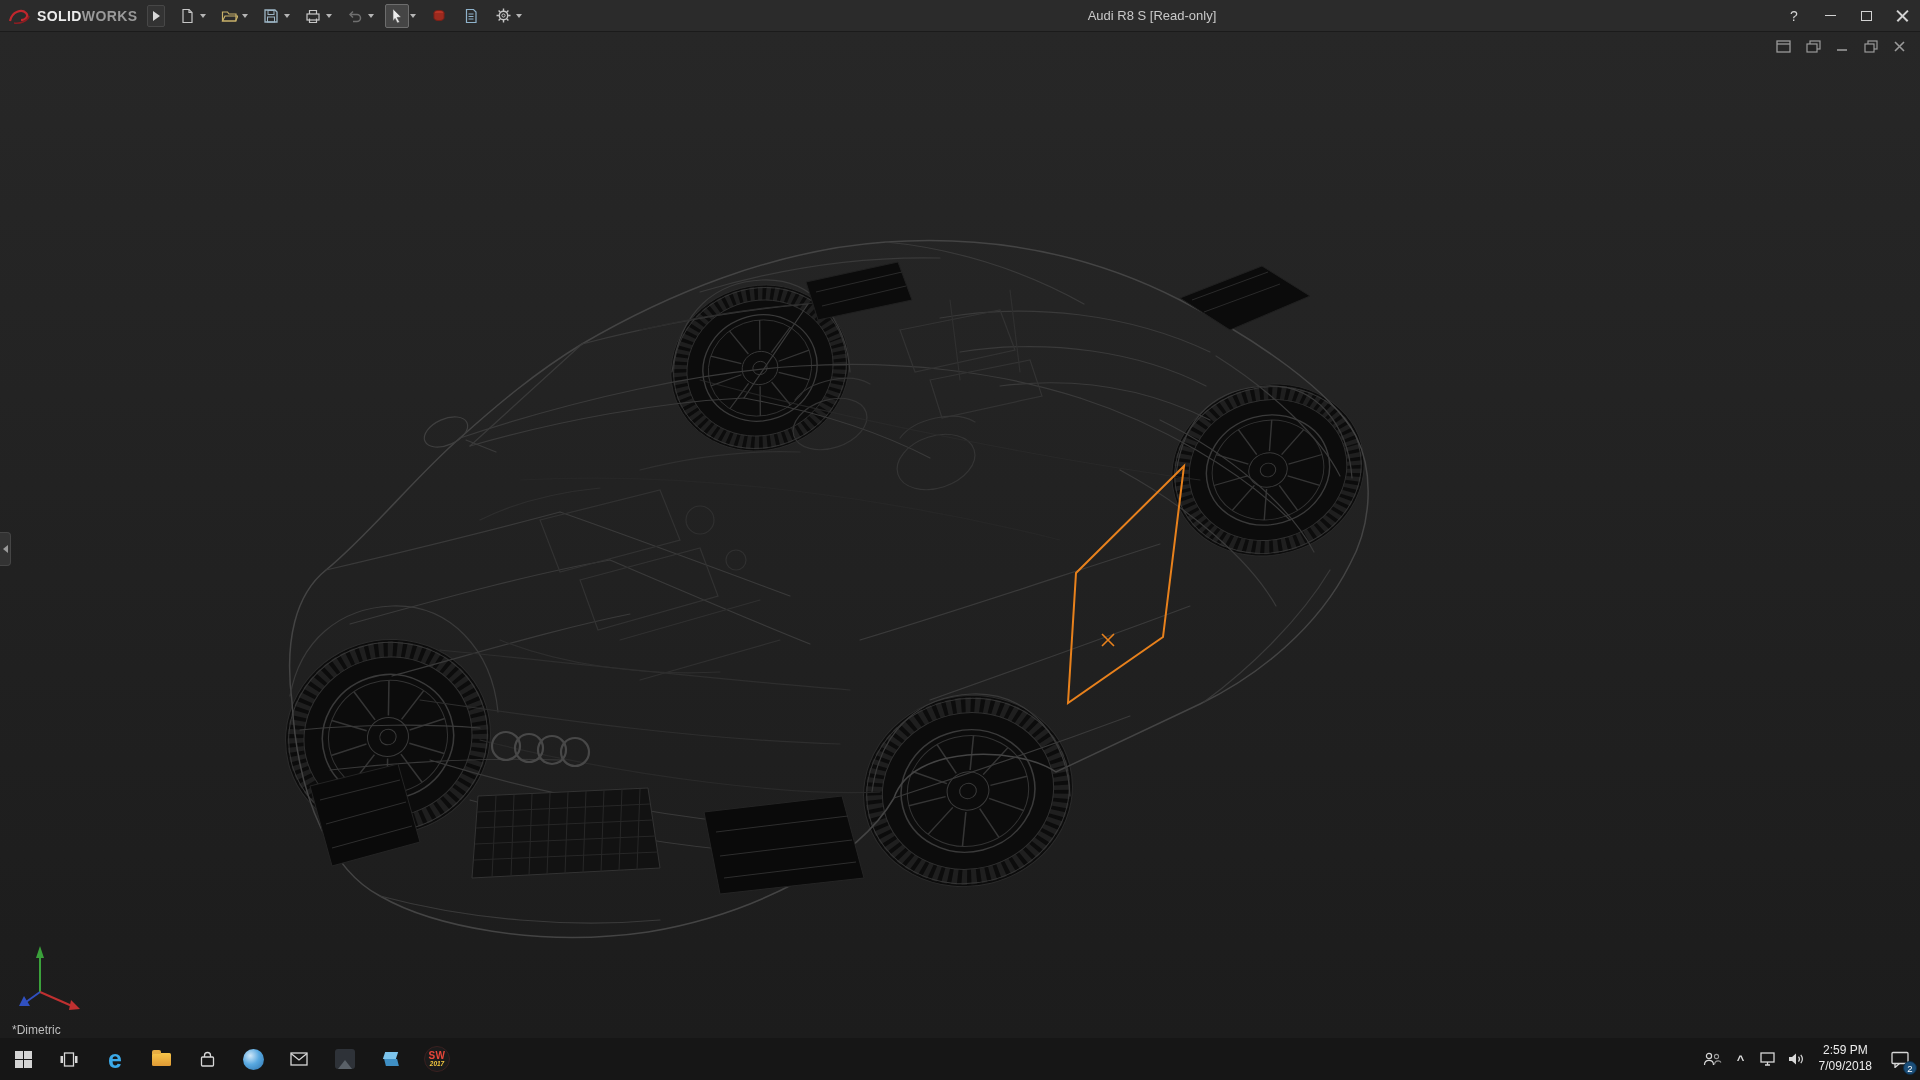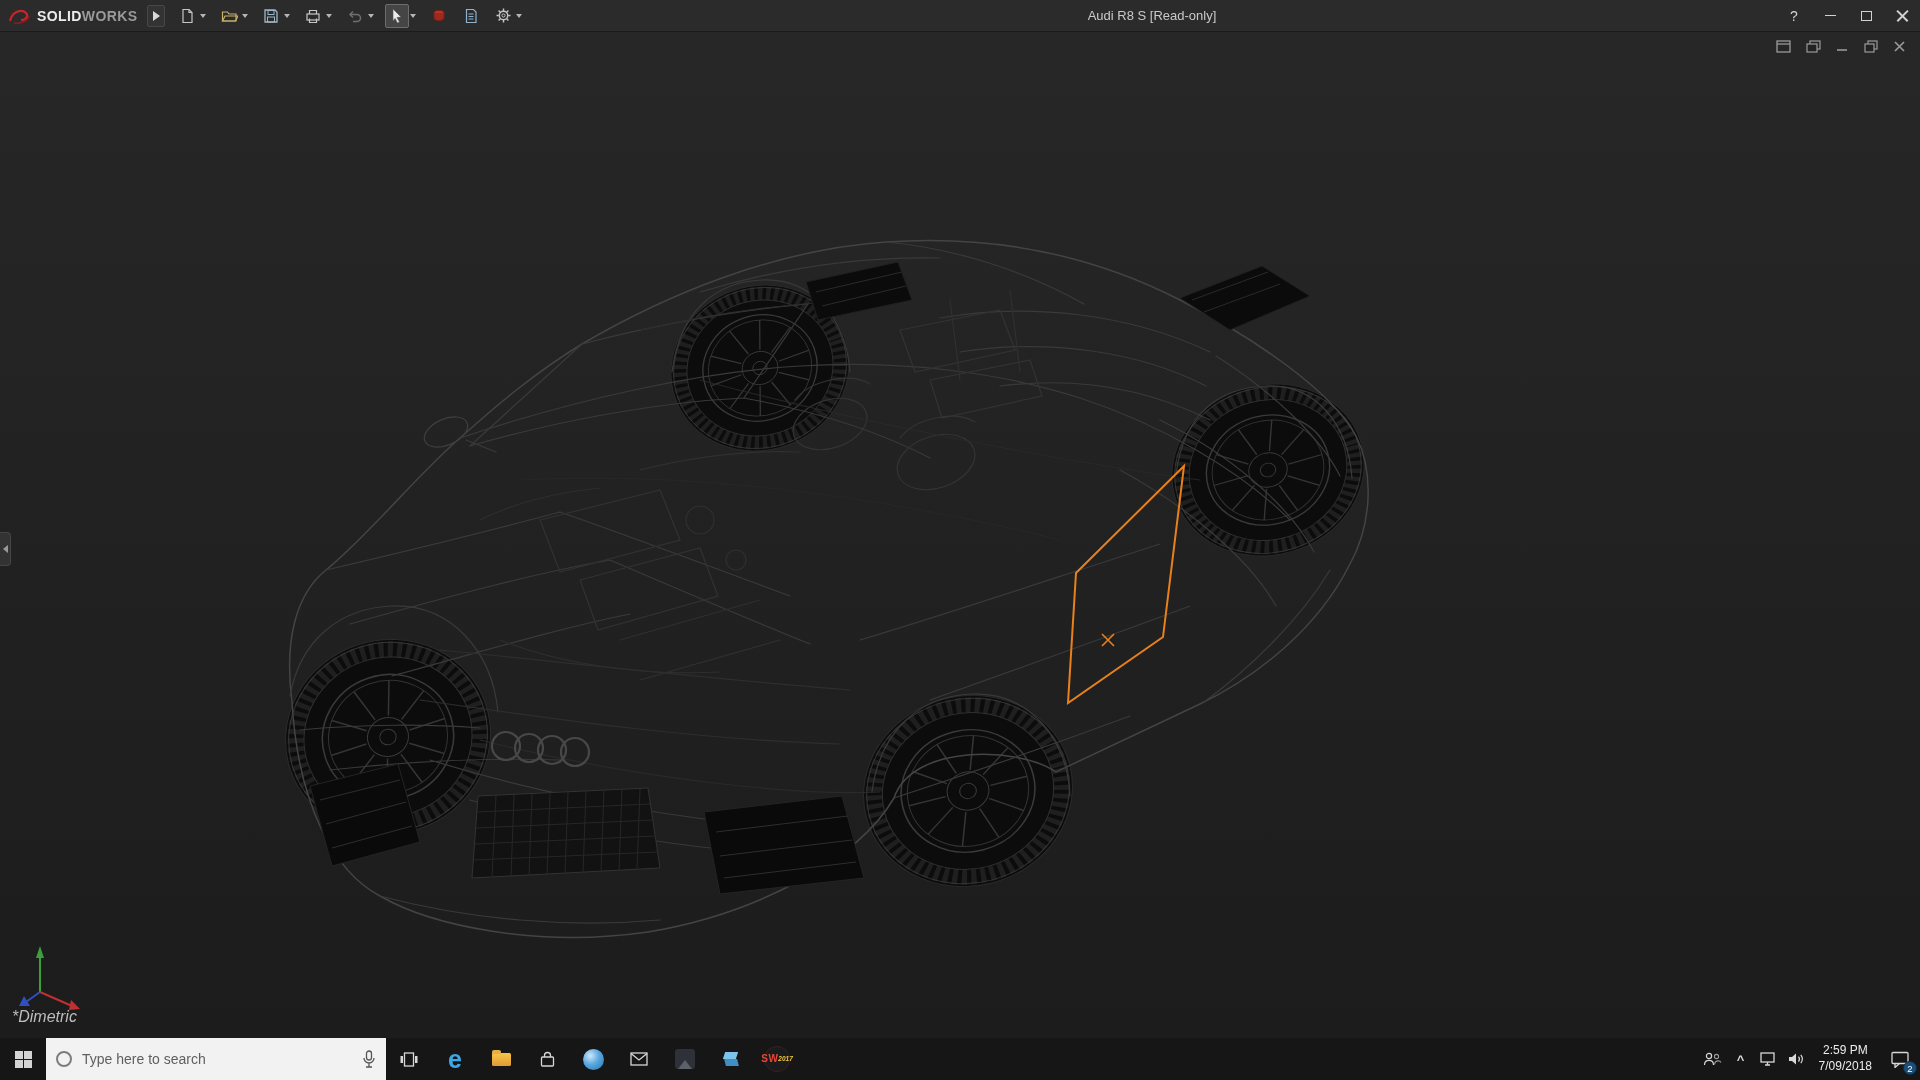--- a/index.html
+++ b/index.html
@@ -37,21 +37,21 @@
   .viewport{ position:fixed; top:32px; bottom:42px; left:0; right:0; overflow:hidden;
              background:linear-gradient(180deg,#272727 0%,#222 45%,#1c1c1c 100%); }
   .scene{ position:absolute; top:-32px; left:0; }
   .doc-controls{ position:absolute; top:8px; right:14px; display:flex; gap:15px; align-items:center; z-index:5; }
   .doc-controls svg{ display:block; }
   .panel-tab{ position:absolute; left:0; top:500px; width:11px; height:34px; background:#333;
               border:1px solid #454545; border-left:none; border-radius:0 4px 4px 0;
               display:flex; align-items:center; justify-content:center; z-index:5; }
   .tri-left{ width:0;height:0;border-top:4px solid transparent;border-bottom:4px solid transparent;
              border-right:5px solid #9a9a9a; }
-  .view-label{ position:absolute; left:12px; bottom:12px; font-size:16px; color:#bdbdbd; z-index:5;font-style:italic; }
+  .view-label{ position:absolute; left:12px; bottom:1px; font-size:12px; color:#bdbdbd; z-index:5; }
 
   
   .taskbar{ position:fixed; bottom:0; left:0; right:0; height:42px; background:#161616;
             display:flex; align-items:stretch; z-index:40; }
   .tb-btn{ width:46px; display:flex; align-items:center; justify-content:center; }
   .search-box{ width:340px; background:#f2f2f2; display:flex; align-items:center; gap:10px; padding:0 10px; }
   .cortana-ring{ width:16px; height:16px; border:2px solid #7d7d7d; border-radius:50%; flex:none; }
   .search-input{ flex:1; border:none; outline:none; background:transparent; font-size:14px; color:#444;
                  font-family:"Liberation Sans",sans-serif; }
   .search-input::placeholder{ color:#5f5f5f; opacity:1; }
@@ -60,21 +60,21 @@
   .folder::before{ content:""; position:absolute; top:-3px; left:0; width:9px; height:4px; background:#e7ad42; border-radius:2px 2px 0 0; }
   .browser-globe{ width:21px; height:21px; border-radius:50%;
                   background:radial-gradient(circle at 35% 32%, #cfe7f8 0%, #58a8e0 45%, #2d72ab 100%); }
   .photos-tile{ width:20px; height:20px; border-radius:3px; background:#2e3238; display:flex; align-items:flex-end; justify-content:center; overflow:hidden; }
   .photos-mt{ width:0;height:0;border-left:7px solid transparent;border-right:7px solid transparent;border-bottom:9px solid #5a6168; }
   .cube{ width:16px; height:16px; position:relative; }
   .cube i{ position:absolute; display:block; }
   .cube .c1{ left:1px; top:1px; width:13px; height:7px; background:#7cc4ec; transform:skewX(-18deg); }
   .cube .c2{ left:2px; top:8px; width:13px; height:7px; background:#3f8fc4; transform:skewX(14deg); }
   .sw-tile{ width:26px; height:26px; background:#1b1b1b; border:1px solid #3a2020; border-radius:13px;
-            display:flex; flex-direction:row; align-items:center; justify-content:center; line-height:1; }
+            display:flex; flex-direction:column; align-items:center; justify-content:center; line-height:1; }
   .sw-letters{ font-size:10px; font-weight:bold; color:#e8463a; letter-spacing:.5px; }
   .sw-year{ font-size:6.5px; font-weight:bold; color:#f3c73f; font-style:italic; }
   .tray{ margin-left:auto; display:flex; align-items:center; }
   .tray-btn{ width:28px; height:42px; display:flex; align-items:center; justify-content:center; color:#d8d8d8; }
   .chevron{ font-size:13px; font-weight:bold; color:#d8d8d8; }
   .clock{ text-align:center; font-size:12px; color:#ececec; line-height:1.3; padding:0 8px; }
   .action-center{ position:relative; width:40px; height:42px; display:flex; align-items:center; justify-content:center; }
   .ac-badge{ position:absolute; right:3px; bottom:5px; min-width:14px; height:14px; border-radius:7px;
              background:#1b4e79; color:#fff; font-size:9.5px; display:flex; align-items:center; justify-content:center;
              padding:0 2px; border:1px solid #0d2b44; }
@@ -365,28 +365,20 @@
 <footer class="taskbar">
   <div class="tb-btn">
     <svg width="17" height="17">
       <rect x="0" y="0" width="8" height="8" fill="#d4d4d4"></rect>
       <rect x="9" y="0" width="8" height="8" fill="#d4d4d4"></rect>
       <rect x="0" y="9" width="8" height="8" fill="#d4d4d4"></rect>
       <rect x="9" y="9" width="8" height="8" fill="#d4d4d4"></rect>
     </svg>
   </div>
 
-  <div class="search-box">
-    <span class="cortana-ring"></span>
-    <input class="search-input" type="text" placeholder="Type here to search" style="">
-    <svg width="14" height="18">
-      <rect x="4.5" y="1" width="5" height="9" rx="2.5" fill="none" stroke="#555" stroke-width="1.3"></rect>
-      <path d="M2 8a5 5 0 0 0 10 0 M7 13v4 M4 17h6" fill="none" stroke="#555" stroke-width="1.3"></path>
-    </svg>
-  </div>
 
   <div class="tb-btn">
     <svg width="18" height="15">
       <rect x="4.5" y="1" width="9" height="13" fill="none" stroke="#d8d8d8" stroke-width="1.3"></rect>
       <rect x="0.5" y="4" width="2.5" height="7" fill="#d8d8d8"></rect>
       <rect x="15" y="4" width="2.5" height="7" fill="#d8d8d8"></rect>
     </svg>
   </div>
 
   <div class="tb-btn">

